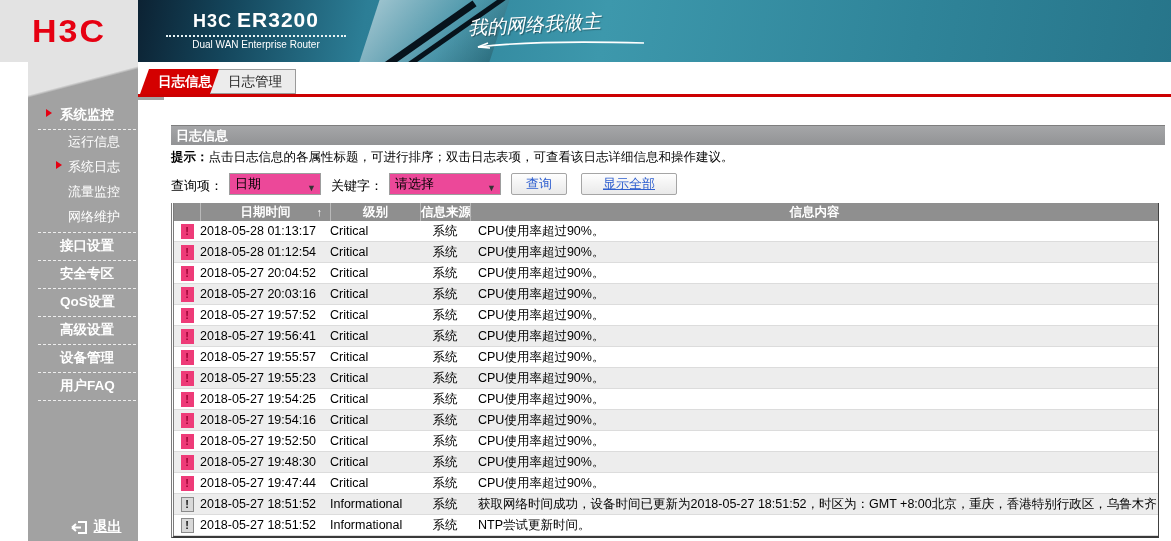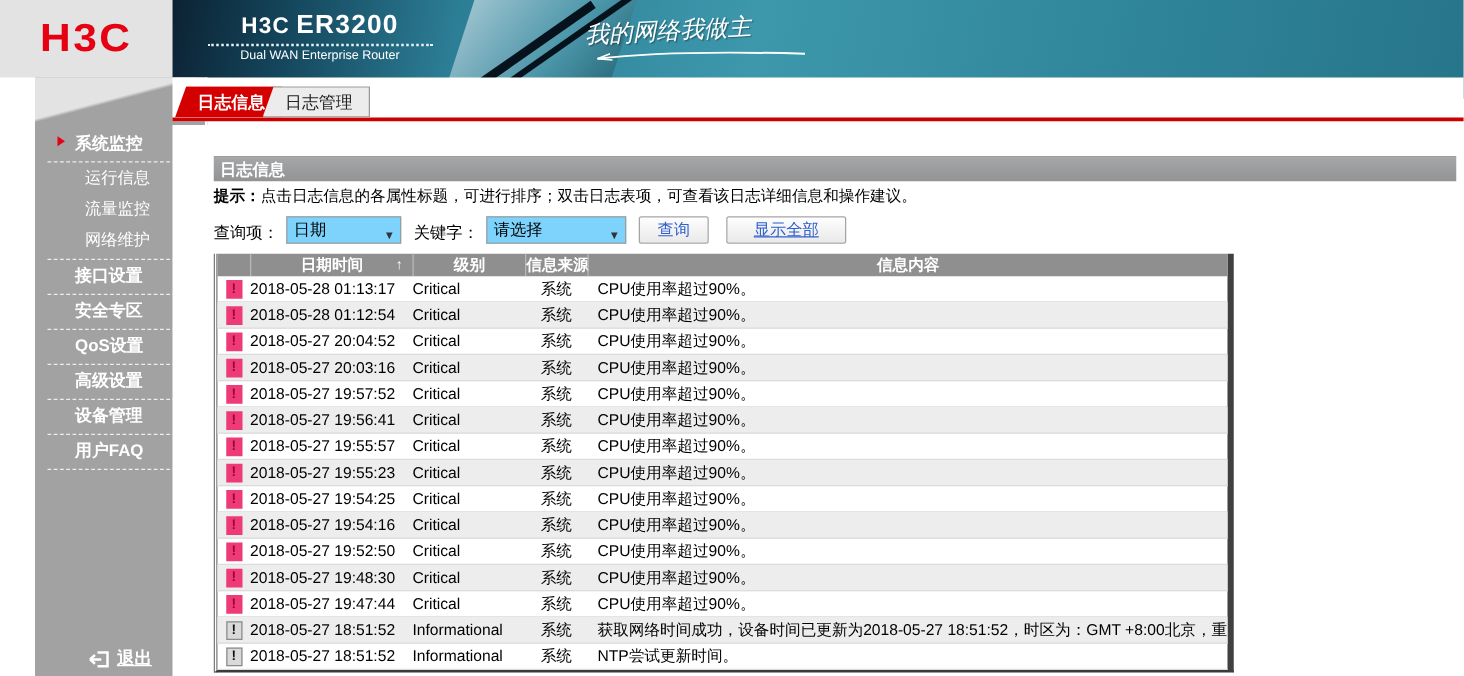--- a/index.html
+++ b/index.html
@@ -63,34 +63,34 @@
   
   #main { position:absolute; left:138px; top:100px; right:0; bottom:0;
     background:#fff; padding:25px 6px 0 33px; }
   #section-bar { height:20px; line-height:20px; background:linear-gradient(#a5a6a8,#929395);
     border-top:1px solid #7e7e7e; color:#fff; font-weight:bold; font-size:13px;
     padding-left:5px; }
   #hint-line { margin-top:4px; font-size:12.5px; color:#000; }
   #hint-line .hint-label { font-weight:bold; }
   #query-row { margin-top:7px; display:flex; align-items:flex-end; font-size:13px; }
   .q-label { margin-right:6px; }
-  .select-box { position:relative; height:22px; border:1px solid #9d9d9d; background:#7dd3fc;
+  .select-box { position:relative; height:22px; border:1px solid #9d9d9d; background:#ec4899;
     font-size:13px; line-height:20px; padding:0 18px 0 5px; margin-right:10px; cursor:pointer; }
   .select-box .sel-arrow { position:absolute; right:4px; top:4px; font-size:9px; color:#333; }
   #field-select { width:92px; }
   #keyword-select { width:112px; }
   .btn { height:22px; border:1px solid #a5a5a5; background:linear-gradient(#fefefe,#e9e9e9);
     color:#3060cf; font-size:13px; line-height:20px; text-align:center;
     border-radius:2px; cursor:pointer; margin-right:14px; }
   #search-btn { width:56px; }
   #showall-btn { width:96px; text-decoration:underline; }
 
   
-  #log-table { margin-top:8px; width:816px;
-    border-left:3px double #7c7c7c; border-right:5px solid #404040;
+  #log-table { margin-top:8px; width:988px;
+    border-left:3px double #7c7c7c; border-right:1px solid #404040;
     border-bottom:2px solid #3a3a3a; }
   .t-header { display:grid; grid-template-columns:26px 130px 90px 50px 1fr;
     height:18px; background:#8f8f8f; color:#fff; font-weight:bold; font-size:12.5px; }
   .t-header .hcell { position:relative; text-align:center; line-height:18px;
     border-left:1px solid #b9b9b9; cursor:pointer; white-space:nowrap; }
   .t-header .hcell:first-child { border-left:none; }
   .sort-arrow { position:absolute; right:8px; top:0; font-size:11px; }
   .t-row { display:grid; grid-template-columns:26px 130px 90px 50px 1fr;
     height:21px; align-items:center; font-size:12.5px; color:#000;
     border-bottom:1px solid #dcdcdc; cursor:pointer; }
@@ -130,20 +130,21 @@
       <path d="M2 9 Q 60 2 168 5" stroke="#fff" stroke-width="1.6" fill="none"></path>
       <path d="M14 10 L2 9 L12 5" stroke="#fff" stroke-width="1.4" fill="none"></path>
     </svg>
   </div>
 
   <div id="sidebar">
     <div id="sidebar-diag"></div>
     <div id="sidebar-menu">
         <div class="nav-item"><span class="nav-arrow"></span><span>系统监控</span></div>
         <div class="nav-sub-item"><span>运行信息</span></div>
+        <div class="nav-sub-item"><span class="nav-arrow"></span><span>系统日志</span></div>
         <div class="nav-sub-item"><span>流量监控</span></div>
         <div class="nav-sub-item group-end"><span>网络维护</span></div>
         <div class="nav-item"><span>接口设置</span></div>
         <div class="nav-item"><span>安全专区</span></div>
         <div class="nav-item"><span>QoS设置</span></div>
         <div class="nav-item"><span>高级设置</span></div>
         <div class="nav-item"><span>设备管理</span></div>
         <div class="nav-item"><span>用户FAQ</span></div>
       </div>
     <div id="logout">

